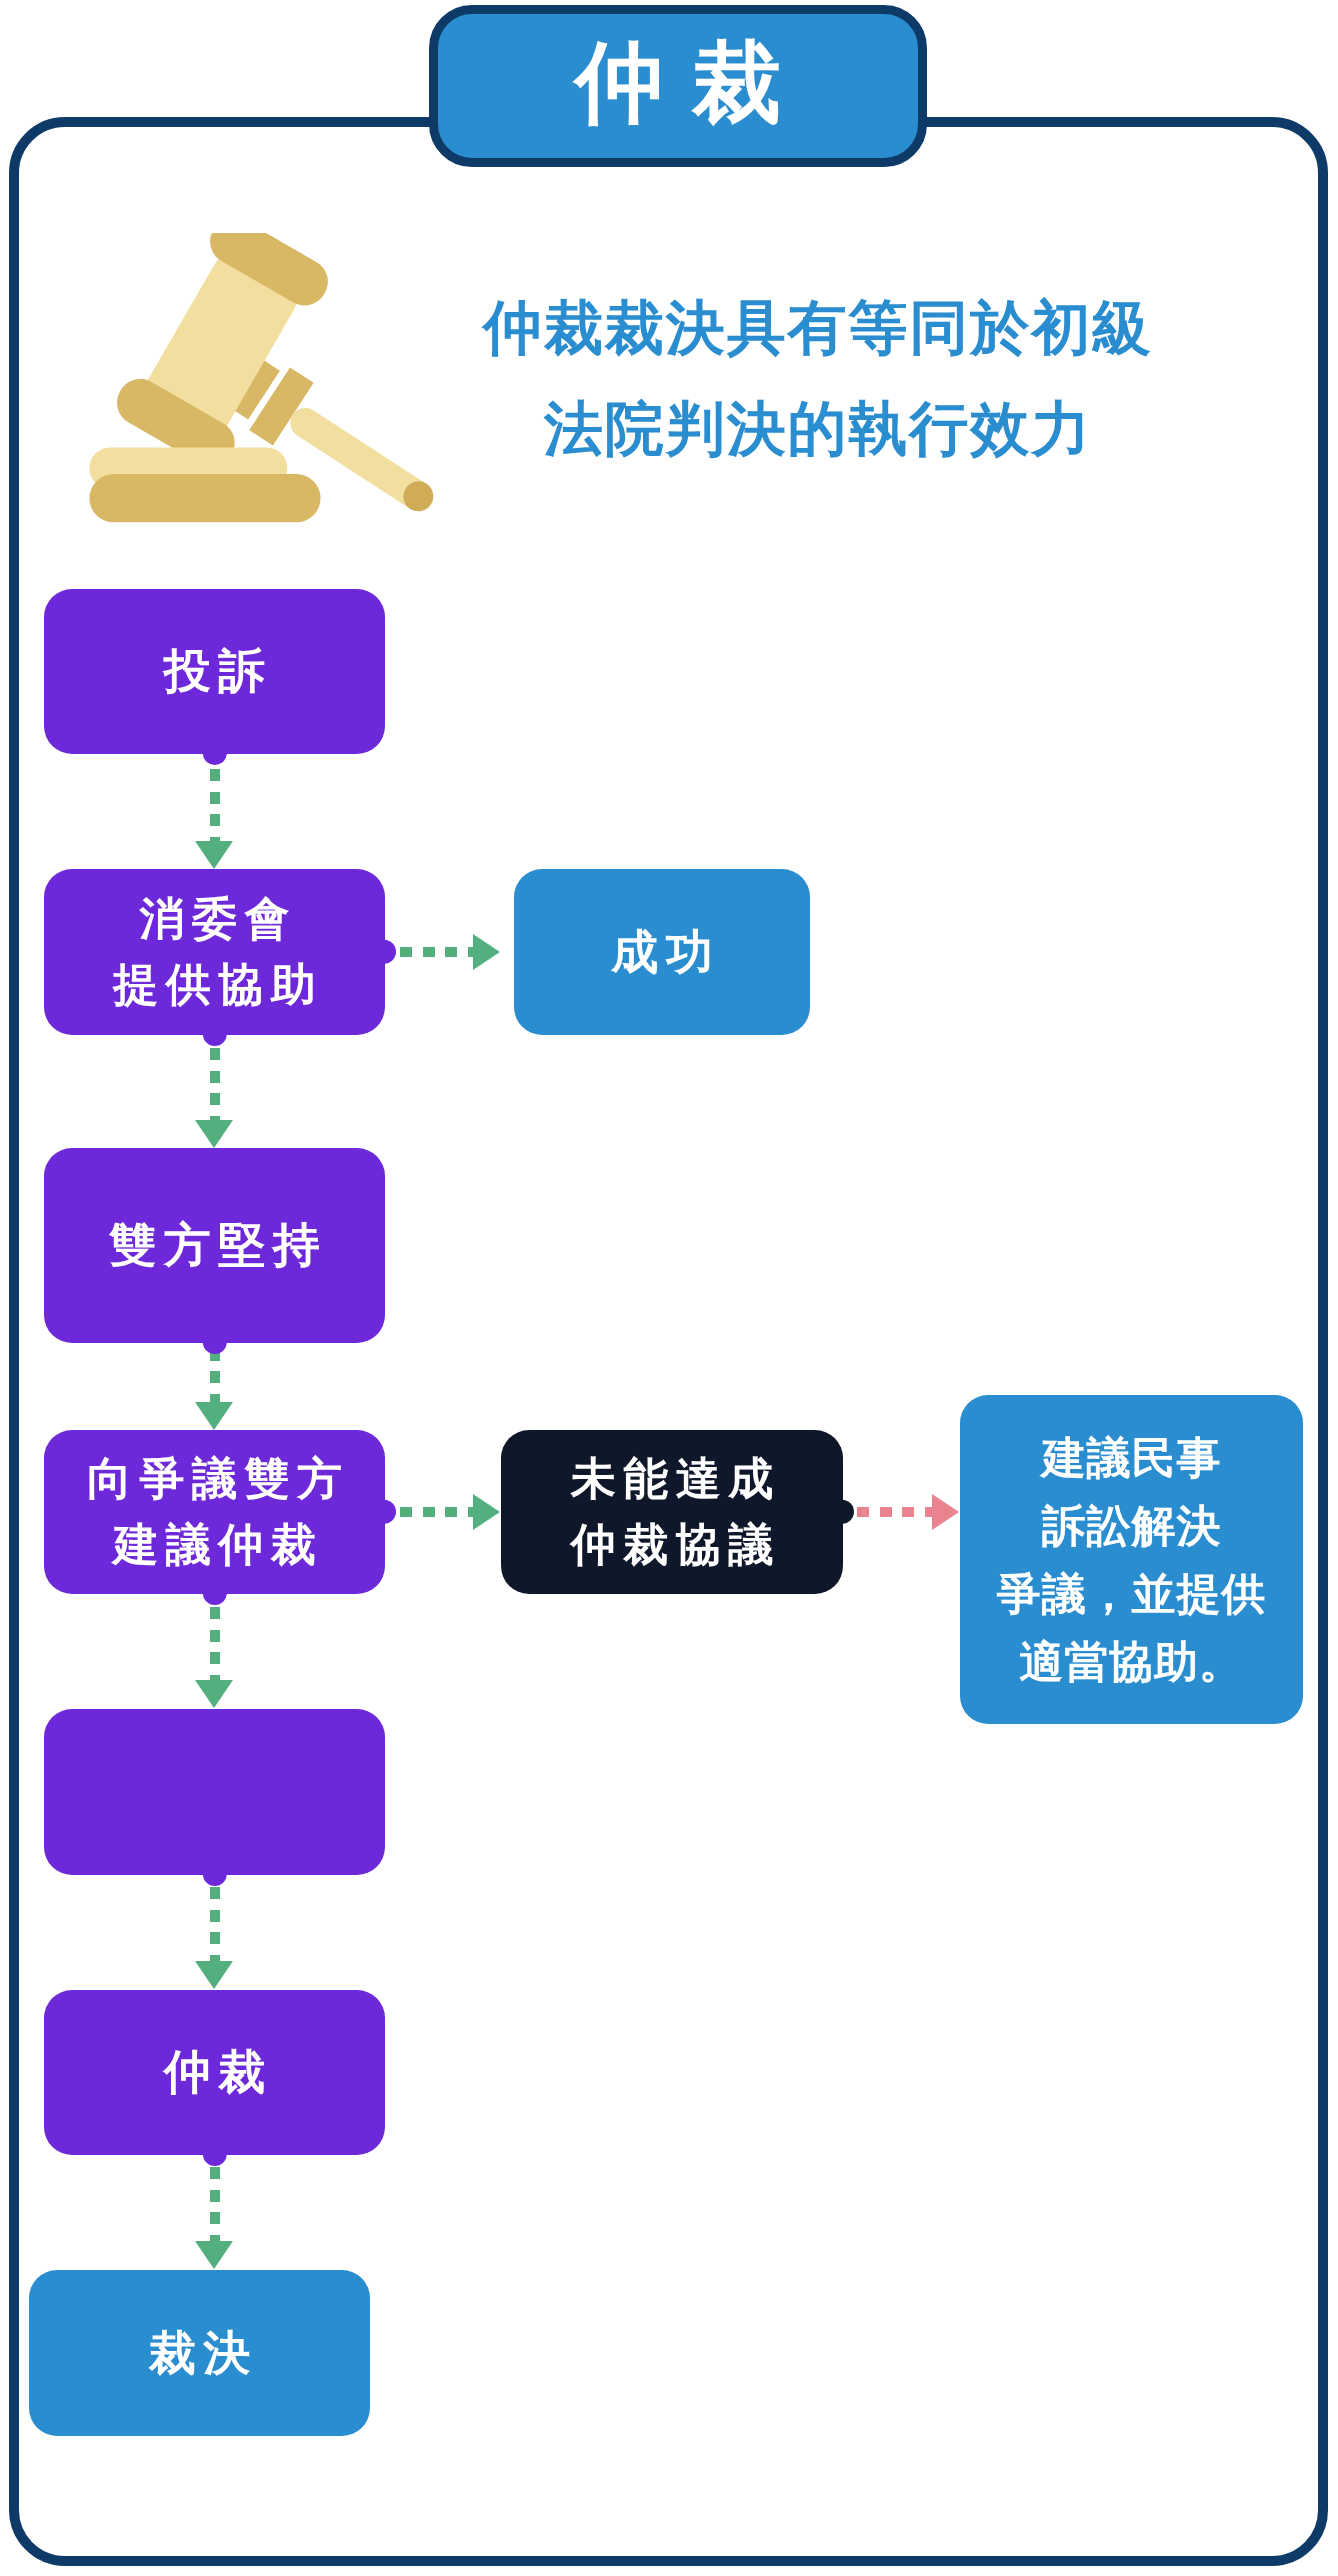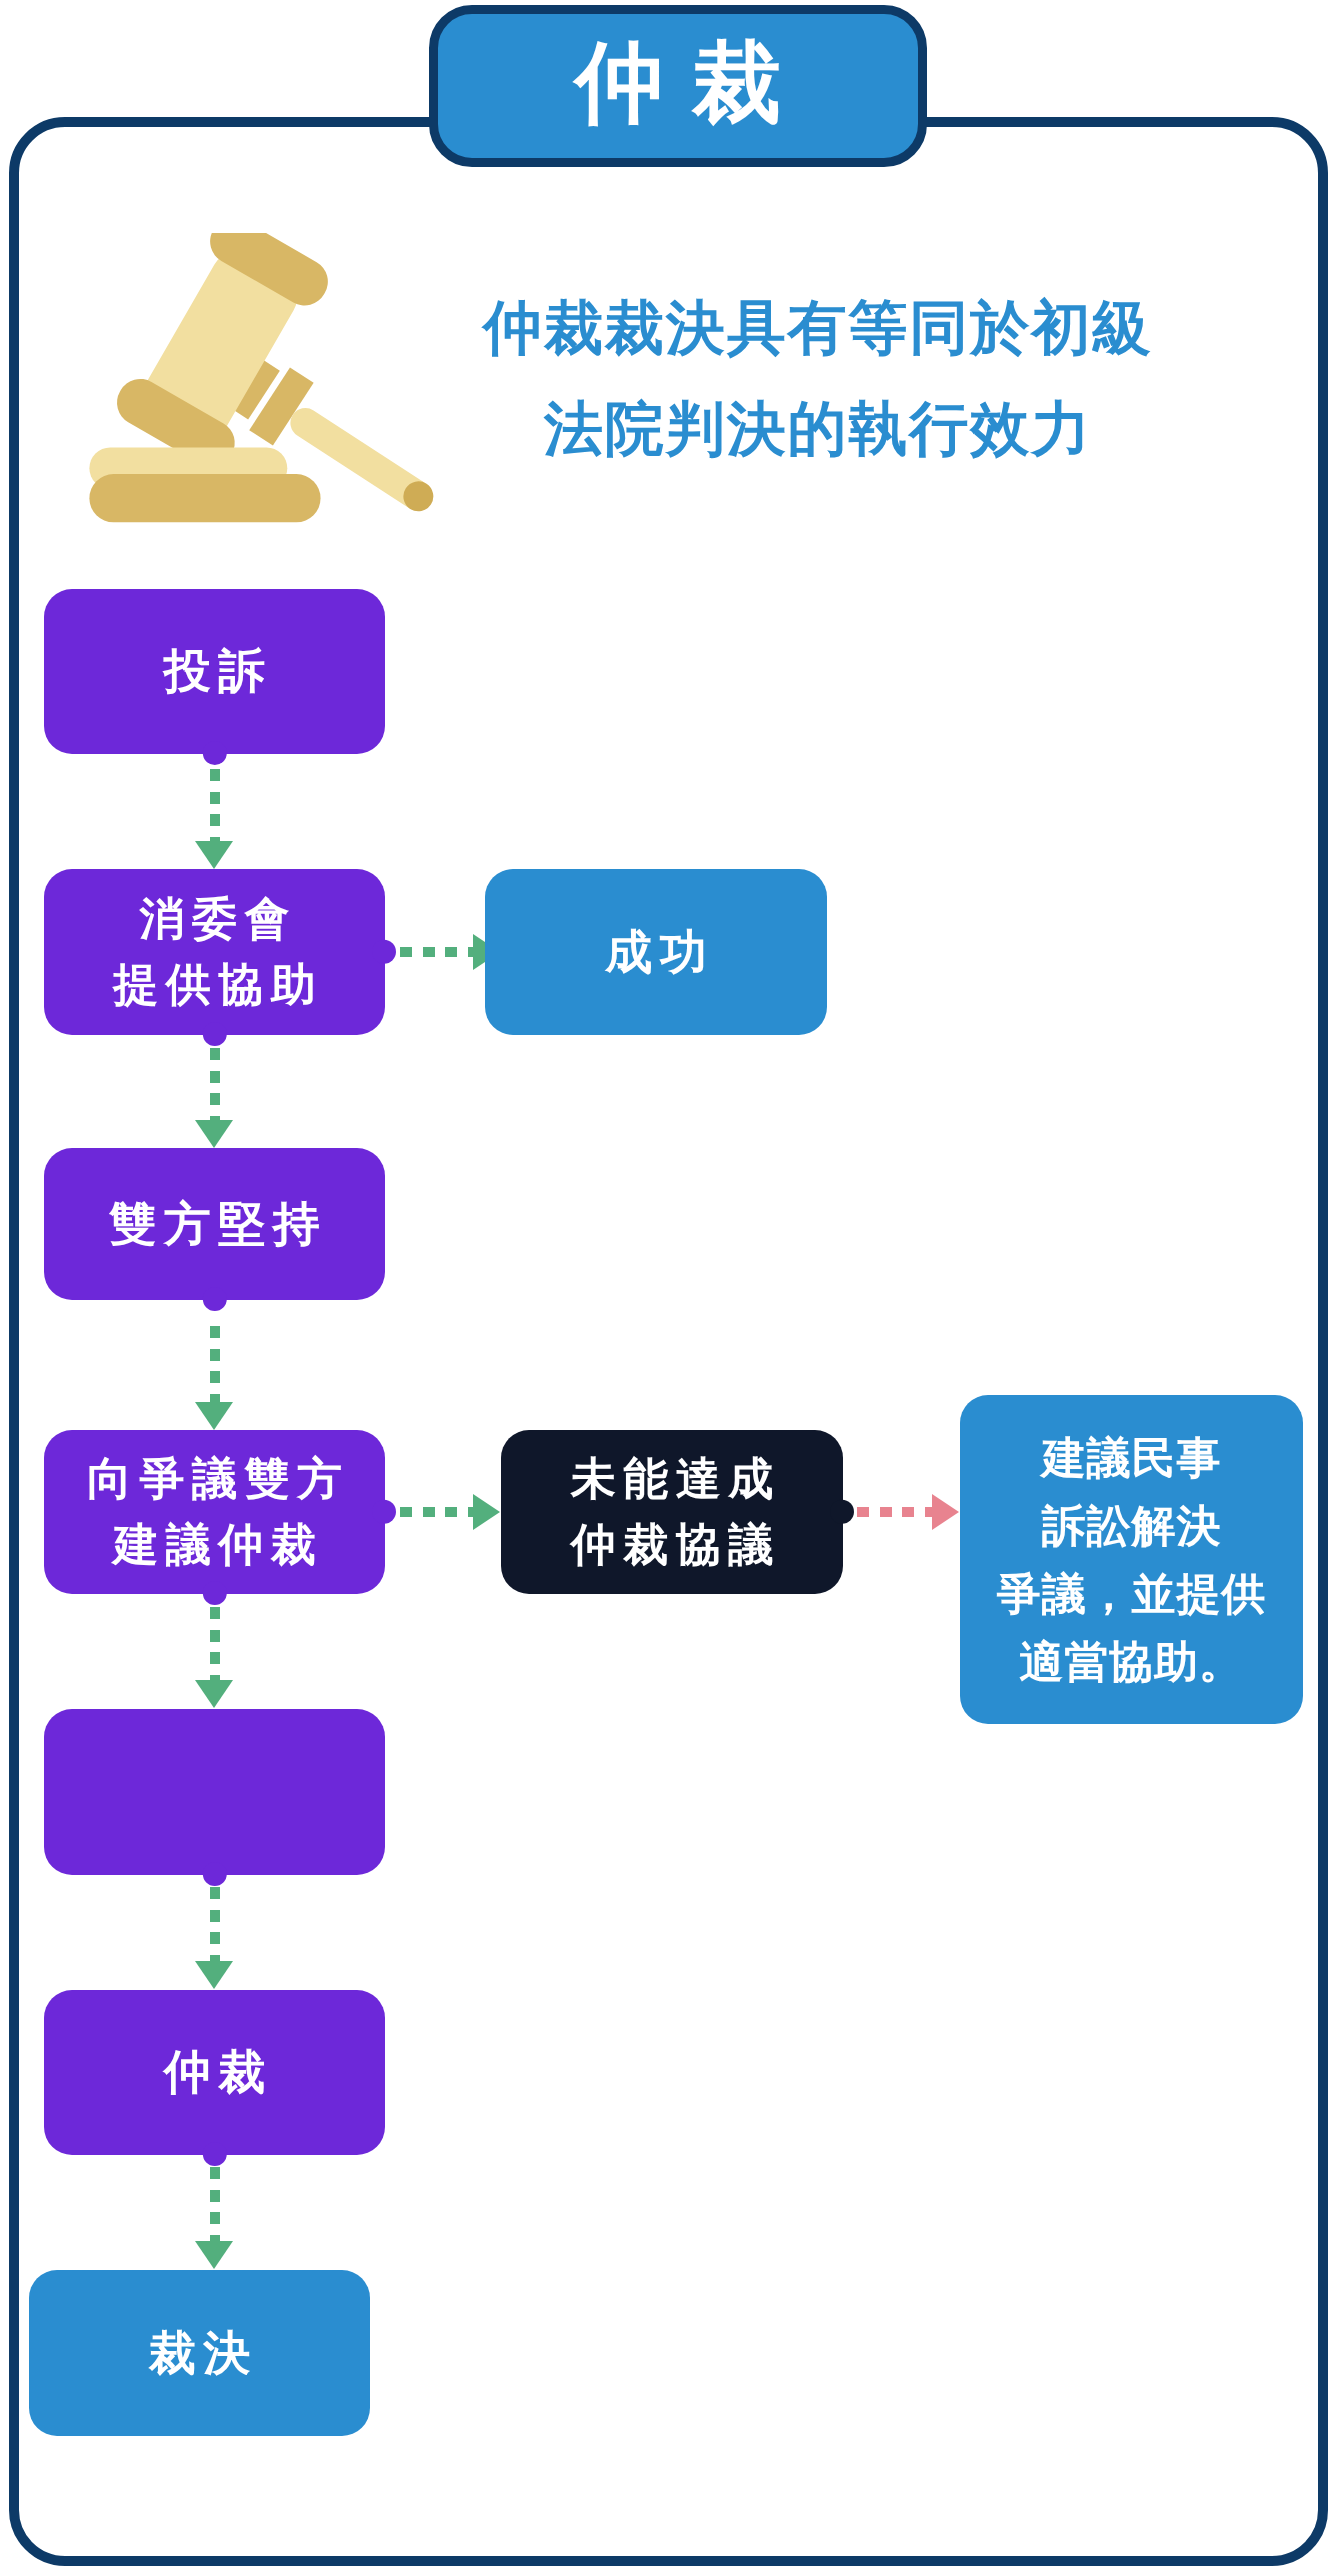--- a/index.html
+++ b/index.html
@@ -104,25 +104,25 @@
     <i class="bump-b"></i>
   </div>
 
   <div class="node green two" style="left:44px;top:869px;width:341px;height:166px;">
     <span>消委會
 提供協助</span>
     <i class="bump-b"></i>
     <i class="bump-r"></i>
   </div>
 
-  <div class="node blue one" style="left:485px;top:869px;width:342px;height:166px;">
+  <div class="node blue one" style="left:514px;top:869px;width:296px;height:166px;">
     <span>成功</span>
   </div>
 
-  <div class="node green one" style="left:44px;top:1148px;width:341px;height:152px;">
+  <div class="node green one" style="left:44px;top:1148px;width:341px;height:195px;">
     <span>雙方堅持</span>
     <i class="bump-b"></i>
   </div>
 
   <div class="node green two" style="left:44px;top:1430px;width:341px;height:164px;">
     <span>向爭議雙方
 建議仲裁</span>
     <i class="bump-b"></i>
     <i class="bump-r"></i>
   </div>

